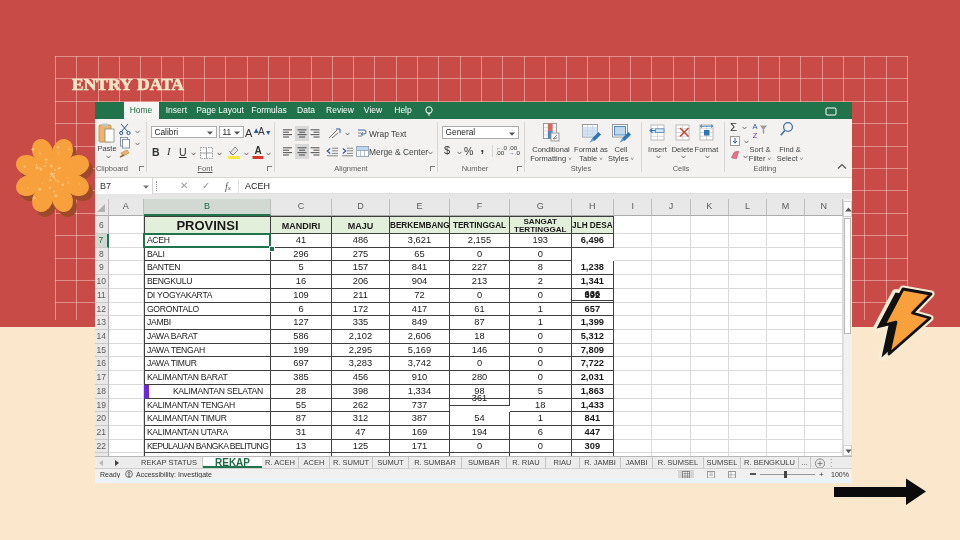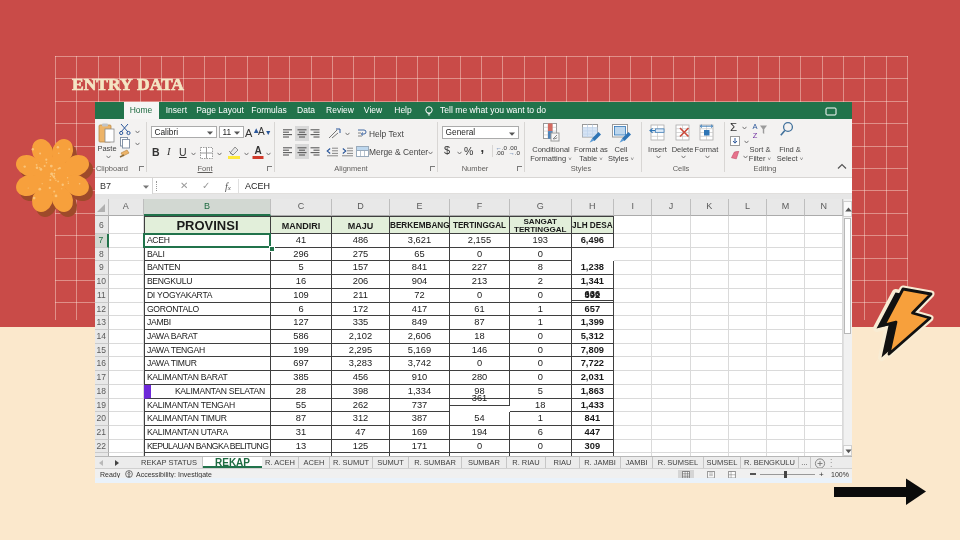--- a/index.html
+++ b/index.html
@@ -117,21 +117,20 @@
 <div class="rtab" style="left:85px;width:80px;">Page Layout</div>
 <div class="rtab" style="left:134px;width:80px;">Formulas</div>
 <div class="rtab" style="left:171px;width:80px;">Data</div>
 <div class="rtab" style="left:205px;width:80px;">Review</div>
 <div class="rtab" style="left:238px;width:80px;">View</div>
 <div class="rtab" style="left:268px;width:80px;">Help</div>
 <svg style="position:absolute;left:329px;top:3.5px" width="10" height="11" viewBox="0 0 10 11">
       <circle cx="5" cy="4" r="3.2" fill="none" stroke="#fff" stroke-width="1"></circle>
       <path d="M3.6 7.4 h2.8 M3.9 8.9 h2.2" stroke="#fff" stroke-width="0.9" fill="none"></path>
       </svg>
-<div class="rtab" style="left:345px;width:200px;text-align:left;font-size:8.6px;">Tell me what you want to do</div>
 <svg style="position:absolute;left:730px;top:5px" width="12" height="9" viewBox="0 0 12 9">
         <rect x="1" y="1" width="10" height="7" rx="1" fill="none" stroke="#fff" stroke-width="1"></rect>
       </svg>
 </div>
 <div class="abs" id="ribbon">
 <div style="position:absolute;left:0;top:16.5px;width:757px;height:59.5px;background:#F3F2F1;border-bottom:1px solid #D8D6D4;box-sizing:border-box;"></div>
 <div class="gdiv" style="left:50.6px;"></div>
 <div class="gdiv" style="left:179px;"></div>
 <div class="gdiv" style="left:342px;"></div>
 <div class="gdiv" style="left:429px;"></div>
@@ -264,21 +263,21 @@
       <path d="M4.2 2.5 L1.2 5 l3 2.5" fill="none" stroke="#2B579A" stroke-width="1.1"></path>
       </svg>
 <svg style="position:absolute;left:246px;top:44px" width="13" height="11" viewBox="0 0 13 11">
       <path d="M6 2.2 h6 M6 4.8 h6 M6 7.4 h6 M1 9.8 h11" stroke="#7a7a7a" stroke-width="0.9"></path>
       <path d="M1.8 2.5 L4.8 5 l-3 2.5" fill="none" stroke="#2B579A" stroke-width="1.1"></path>
       </svg>
 <svg style="position:absolute;left:262px;top:26px" width="11" height="10" viewBox="0 0 11 10">
       <path d="M1 2 h6 a2 2 0 0 1 0 4 h-2 M6 4.5 l-1.8 1.5 1.8 1.5" fill="none" stroke="#2B579A" stroke-width="0.9"></path>
       <path d="M1 5 h3 M1 8 h4" stroke="#777" stroke-width="0.9"></path>
       </svg>
-<div class="icotxt" style="left:274px;top:26.6px;font-size:8.4px;">Help Text</div>
+<div class="icotxt" style="left:274px;top:26.6px;font-size:8.4px;">Wrap Text</div>
 <svg style="position:absolute;left:261px;top:44px" width="13" height="11" viewBox="0 0 13 11">
       <rect x="0.5" y="0.5" width="12" height="10" fill="#fff" stroke="#9ab"></rect>
       <rect x="0.5" y="0.5" width="12" height="4" fill="#BDD7EE" stroke="#9ab"></rect>
       <path d="M4.5 4.5 v6 M8.5 4.5 v6" stroke="#9ab" stroke-width="0.7"></path>
       </svg>
 <div class="icotxt" style="left:274px;top:45.3px;font-size:8.4px;">Merge &amp; Center</div>
 <svg style="position:absolute;left:333px;top:49px" width="5" height="4" viewBox="0 0 5 4">
         <path d="M0.5 0.8 L2.5 3 L4.5 0.8" fill="none" stroke="#666" stroke-width="0.9"></path>
       </svg>
 <div style="position:absolute;left:346.6px;top:24.2px;width:77.4px;height:12.5px;background:#fff;border:1px solid #ABABAB;box-sizing:border-box;font-size:8.3px;color:#222;line-height:11px;padding-left:3px;">General<svg style="position:absolute;right:2.5px;top:4.5px" width="6" height="4" viewBox="0 0 6 4">
@@ -588,21 +587,21 @@
 <div class="cell tcell" style="left:415.0px;top:172.10000000000005px;width:61.5px;height:13.71px;line-height:13.71px;">0</div>
 <div class="cell tcell bold" style="left:476.5px;top:172.10000000000005px;width:42.7px;height:13.71px;line-height:13.71px;">2,031</div>
 <div class="cell ecell" style="left:519.2px;top:172.10000000000005px;width:38.2px;height:13.71px;"></div>
 <div class="cell ecell" style="left:557.4px;top:172.10000000000005px;width:38.2px;height:13.71px;"></div>
 <div class="cell ecell" style="left:595.6px;top:172.10000000000005px;width:38.2px;height:13.71px;"></div>
 <div class="cell ecell" style="left:633.8px;top:172.10000000000005px;width:38.2px;height:13.71px;"></div>
 <div class="cell ecell" style="left:672.0px;top:172.10000000000005px;width:38.2px;height:13.71px;"></div>
 <div class="cell ecell" style="left:710.2px;top:172.10000000000005px;width:38.2px;height:13.71px;"></div>
 <div class="gut" style="top:185.81000000000006px;height:13.71px;line-height:13.71px;">18</div>
 <div class="cell ecell" style="left:13.599999999999994px;top:185.81000000000006px;width:35.3px;height:13.71px;"></div>
-<div class="cell tcell pname" style="left:48.900000000000006px;top:185.81000000000006px;width:127.1px;height:13.71px;border-left:7px solid #6d28d9;line-height:13.71px;padding-left:24px;">KALIMANTAN SELATAN</div>
+<div class="cell tcell pname" style="left:48.900000000000006px;top:185.81000000000006px;width:127.1px;height:13.71px;border-left:5px solid #6d28d9;line-height:13.71px;padding-left:24px;">KALIMANTAN SELATAN</div>
 <div class="cell tcell" style="left:176.0px;top:185.81000000000006px;width:61.0px;height:13.71px;line-height:13.71px;">28</div>
 <div class="cell tcell" style="left:237.0px;top:185.81000000000006px;width:58.0px;height:13.71px;line-height:13.71px;">398</div>
 <div class="cell tcell" style="left:295.0px;top:185.81000000000006px;width:60.0px;height:13.71px;line-height:13.71px;">1,334</div>
 <div class="cell tcell" style="left:355.0px;top:185.81000000000006px;width:60.0px;height:13.71px;line-height:13.71px;">98</div>
 <div class="cell tcell" style="left:415.0px;top:185.81000000000006px;width:61.5px;height:13.71px;line-height:13.71px;">5</div>
 <div class="cell tcell bold" style="left:476.5px;top:185.81000000000006px;width:42.7px;height:13.71px;line-height:13.71px;">1,863</div>
 <div class="cell ecell" style="left:519.2px;top:185.81000000000006px;width:38.2px;height:13.71px;"></div>
 <div class="cell ecell" style="left:557.4px;top:185.81000000000006px;width:38.2px;height:13.71px;"></div>
 <div class="cell ecell" style="left:595.6px;top:185.81000000000006px;width:38.2px;height:13.71px;"></div>
 <div class="cell ecell" style="left:633.8px;top:185.81000000000006px;width:38.2px;height:13.71px;"></div>

